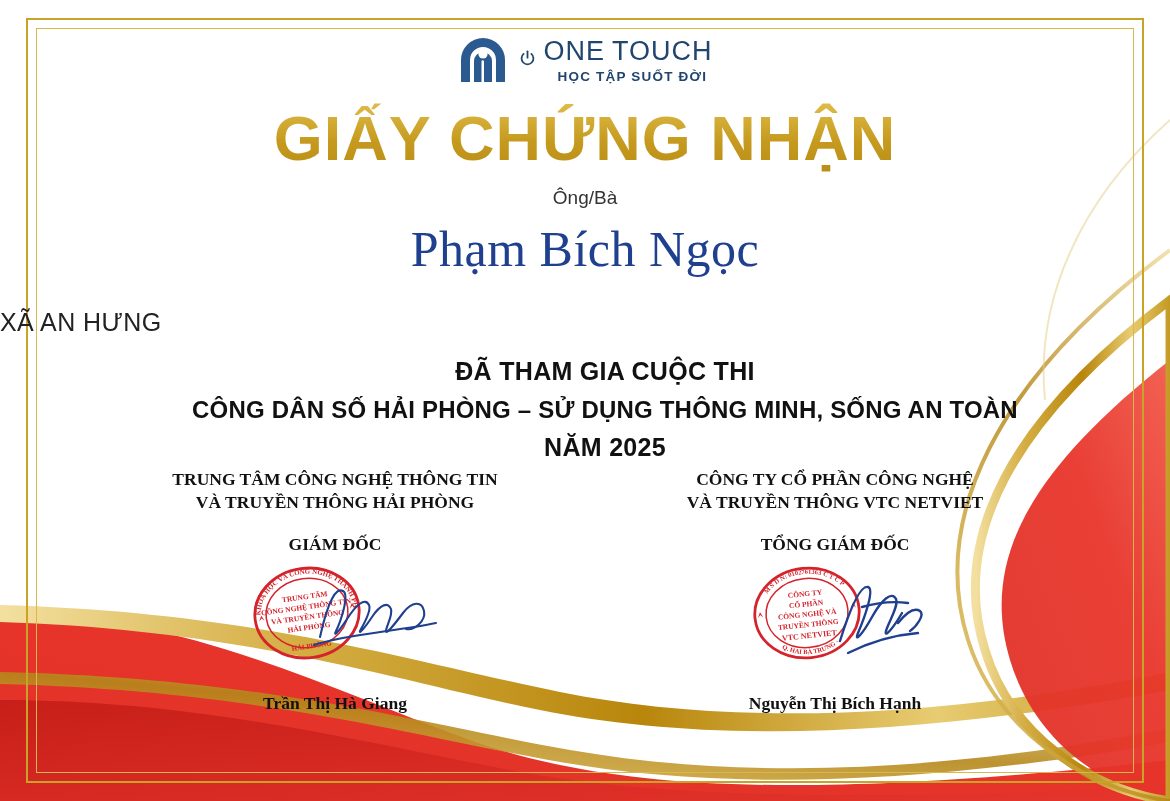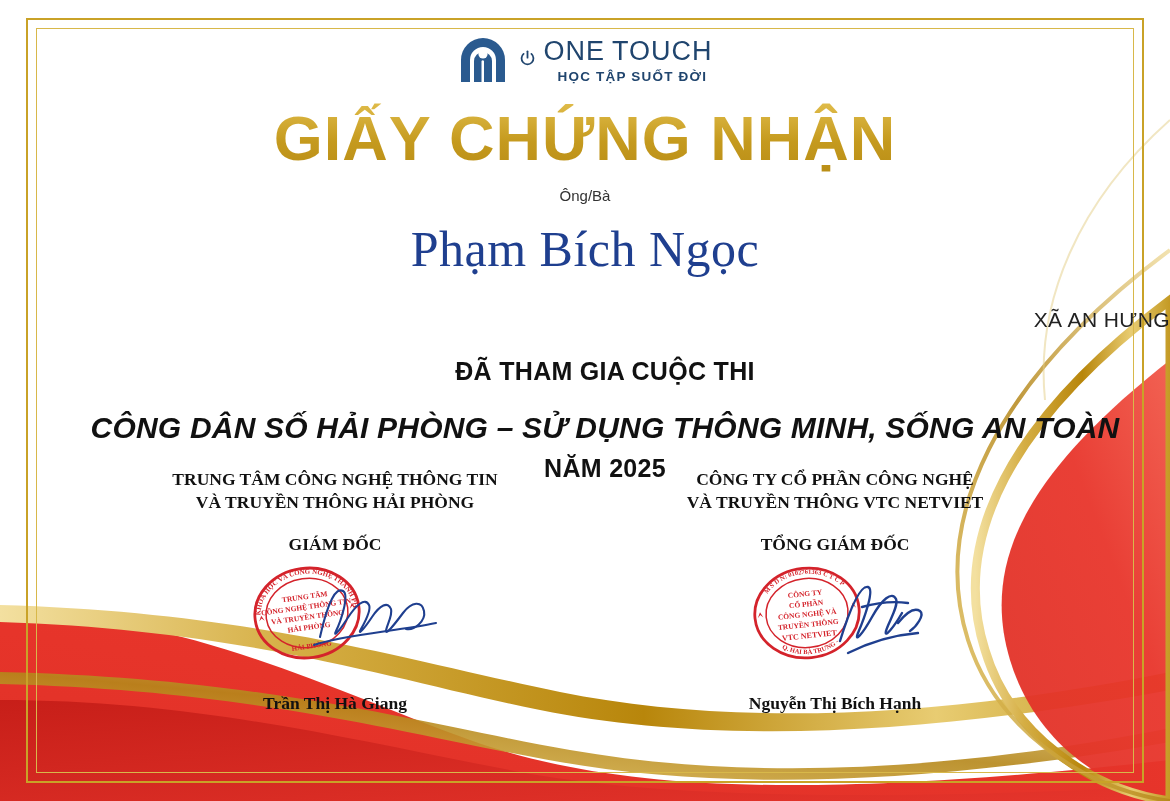--- a/index.html
+++ b/index.html
@@ -101,59 +101,59 @@
     background-clip: text;
     -webkit-text-fill-color: transparent;
     font-family: "Liberation Sans", sans-serif;
   }
 
   .honorific {
     position: absolute;
     top: 187px;
     left: 0; right: 0;
     text-align: center;
-    font-size: 15px;
+    font-size: 19px;
     color: #333333;
     font-weight: 400;
   }
 
   .recipient {
     position: absolute;
     top: 220px;
     left: 0; right: 0;
     text-align: center;
     font-size: 50px;
     color: #1f3f8f;
     font-family: "Liberation Serif", serif;
     font-weight: 400;
     letter-spacing: 0.5px;
   }
 
   .org-line {
     position: absolute;
     top: 308px;
     left: 0; right: 0;
-    text-align: right;
-    font-size: 21px;
+    text-align: left;
+    font-size: 25px;
     color: #222222;
     font-weight: 400;
     letter-spacing: 0.4px;
   }
 
   .event-block {
     position: absolute;
     top: 357px;
     left: 0; right: 0;
     text-align: center;
     color: #111111;
     font-weight: 700;
     padding-left: 40px;
   }
   .event-line1 { font-size: 25px; letter-spacing: 0.3px; }
-  .event-line2 { font-size: 30px; margin-top: 25px; letter-spacing: 0.2px; font-style: italic; }
+  .event-line2 { font-size: 24px; margin-top: 10px; letter-spacing: 0.2px; }
   .event-line3 { font-size: 25px; margin-top: 9px; letter-spacing: 0.3px; }
 
   
   .signatures {
     position: absolute;
     top: 468px;
     left: 120px;
     width: 930px;
     display: flex;
     justify-content: space-between;

